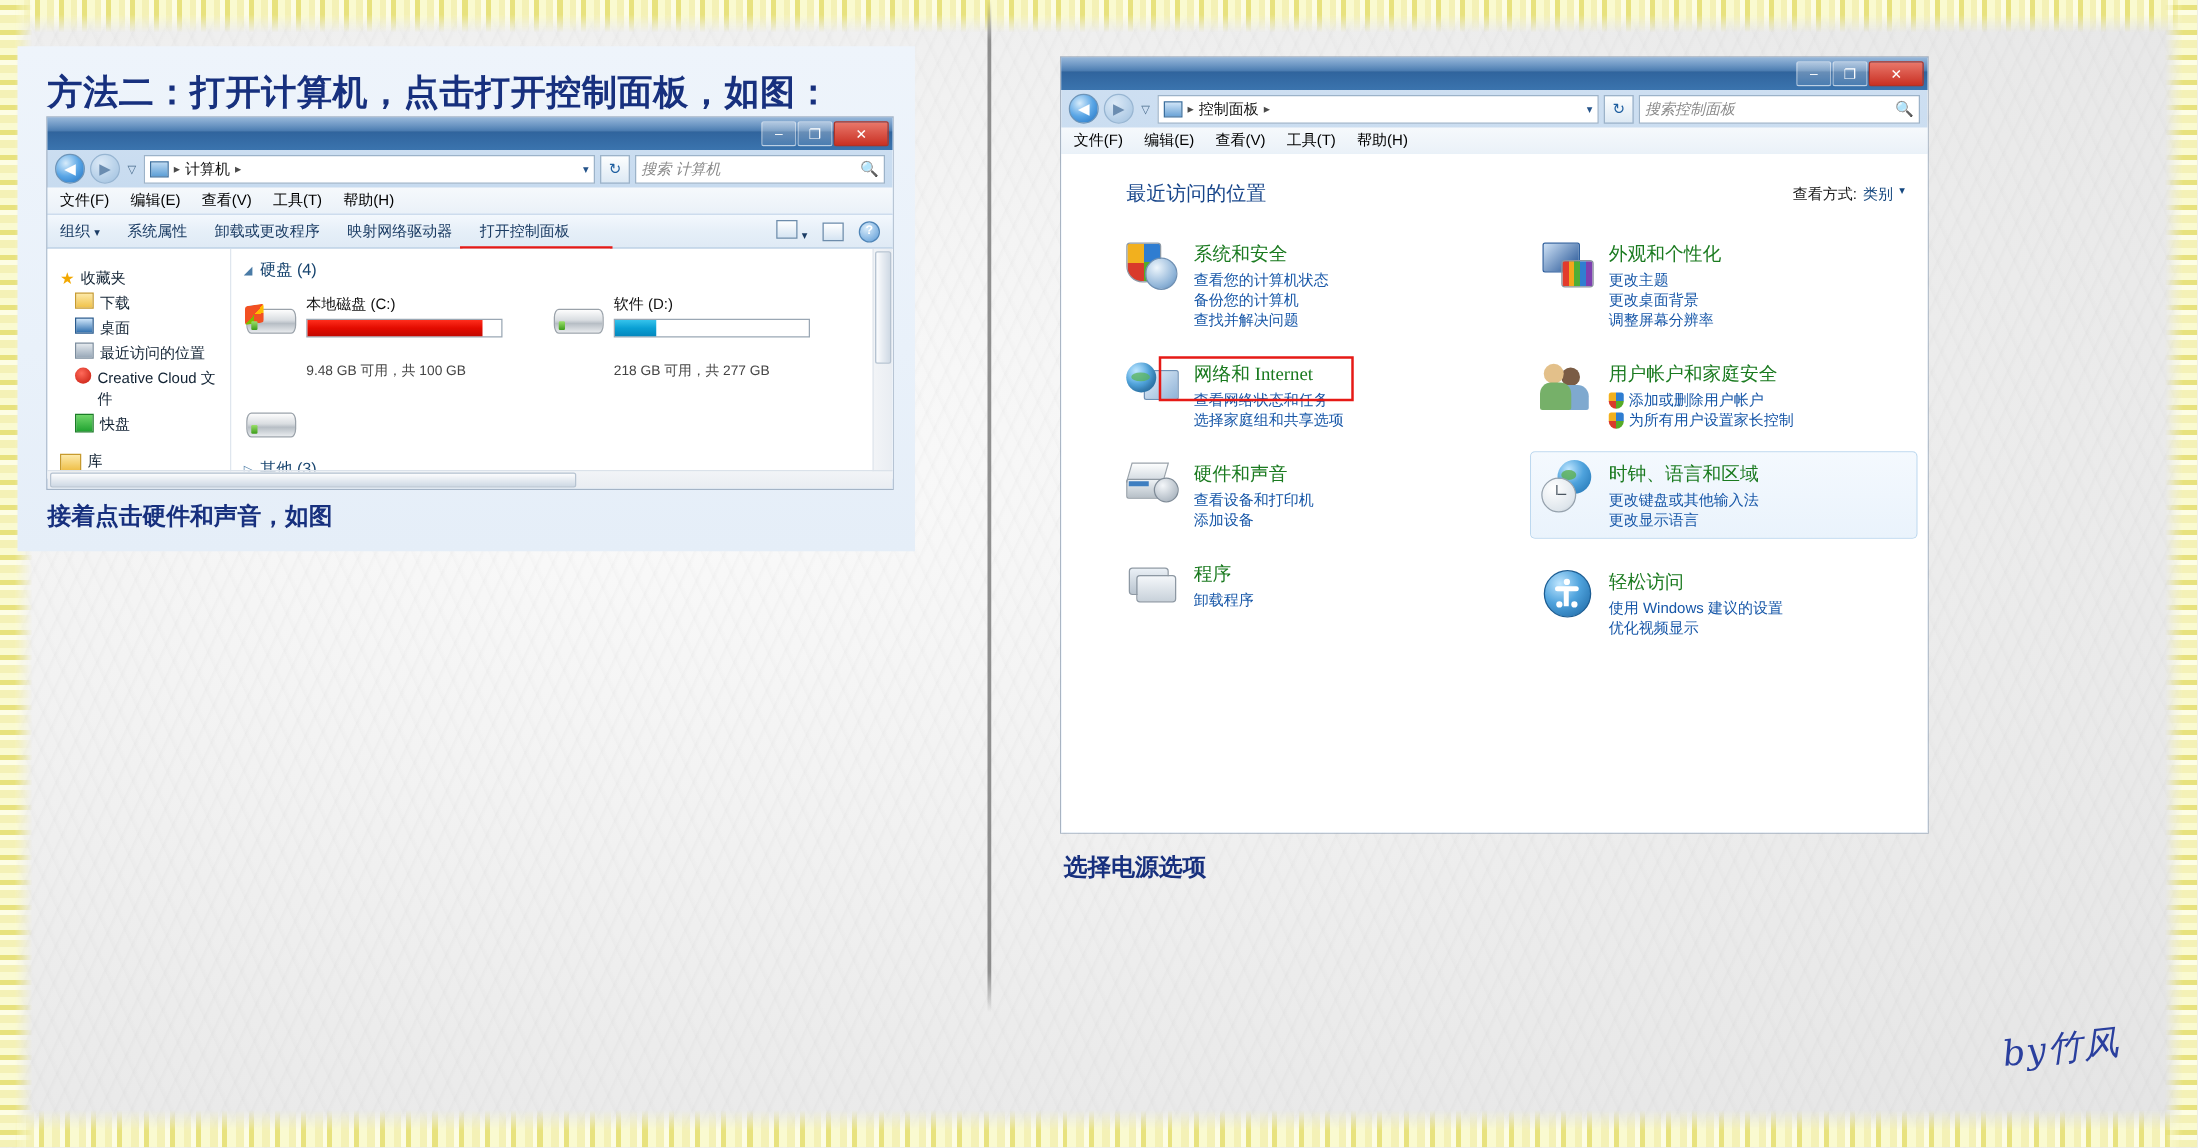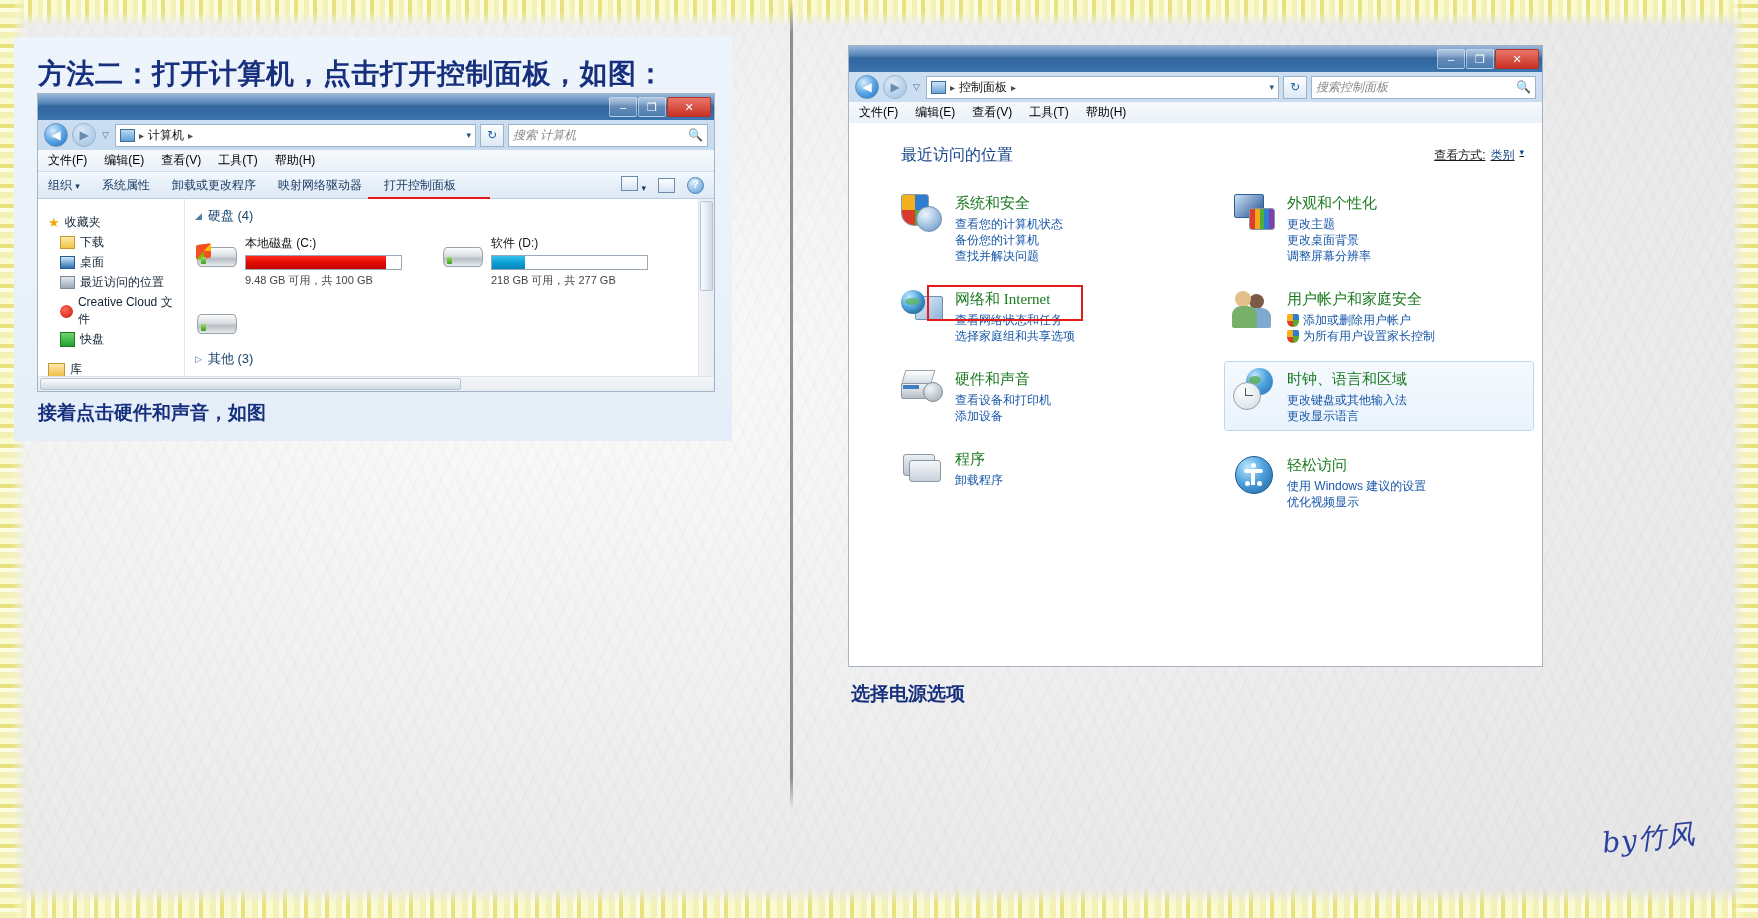--- a/index.html
+++ b/index.html
@@ -93,52 +93,52 @@
   .tb-right{margin-left:auto;display:flex;align-items:center;gap:12px;}
   .icon-sq{display:inline-block;width:15px;height:13px;border:1px solid #6d8cab;background:linear-gradient(to bottom,#fff,#d5e4f2);}
   .help-o{display:inline-block;width:15px;height:15px;border-radius:50%;
      background:radial-gradient(circle at 35% 30%,#d9ecfb,#5a9ad6);border:1px solid #4e84b6;
      color:#fff;font-size:10px;text-align:center;line-height:14px;font-weight:bold;}
 
   
   .explorer-body{display:flex;background:#fff;}
   .navpane{width:140px;background:#fff;padding:9px 0 0 6px;font-size:12px;color:#123;}
   .navpane .grp{display:flex;align-items:center;gap:5px;margin:6px 0 2px 4px;font-weight:normal;}
-  .navpane .itm{display:flex;align-items:center;gap:5px;margin:3px 0 3px 16px;}
+  .navpane .itm{display:flex;gap:5px;margin:3px 0 3px 16px;}
   .content{flex:1;background:#fff;border-left:1px solid #dfe6ee;position:relative;padding:8px 0 0 10px;}
 
   .sec-head{display:flex;align-items:center;gap:6px;font-size:13px;color:#16436e;}
   .sec-head .tri{font-size:9px;color:#4a7ba6;}
 
   .drive-grid{display:flex;flex-wrap:wrap;margin-top:10px;}
   .drive{width:246px;display:flex;gap:8px;margin-bottom:14px;}
   .drive .dlabel{font-size:12px;color:#111;margin-bottom:3px;}
   .bar{width:155px;height:13px;border:1px solid #9aa7b4;background:#fff;position:relative;}
   .bar .fill{position:absolute;left:0;top:0;bottom:0;}
   .fill.red{background:linear-gradient(to bottom,#ff2d1c 0%,#e30b00 50%,#c20800 100%);}
   .fill.blue{background:linear-gradient(to bottom,#35c3ec 0%,#0aa0d4 50%,#0487bd 100%);}
-  .dsize{font-size:11px;color:#444;margin-top:3px;}
+  .dsize{font-size:11px;color:#444;margin-top:19px;}
 
   
   .dicon{width:42px;height:30px;position:relative;flex:none;margin-top:6px;}
   .dicon .body{position:absolute;left:2px;top:6px;width:38px;height:18px;border-radius:4px/7px;
     background:linear-gradient(to bottom,#fdfdfd 0%,#d9dde1 45%,#b7bec5 60%,#e8ebee 100%);
     border:1px solid #9aa2aa;}
   .dicon .led{position:absolute;left:6px;bottom:7px;width:5px;height:7px;border-radius:1px;
     background:linear-gradient(to bottom,#9be06b,#3d9c1b);}
   .dicon .winlogo{position:absolute;left:1px;top:3px;width:15px;height:15px;
     background:
       linear-gradient(to bottom right,#f25022 0 50%,transparent 0) ,
       conic-gradient(from 180deg at 50% 50%, #7fba00 0 25%, #00a4ef 0 50%, #ffb900 0 75%, #f25022 0 100%);
     border-radius:2px;transform:skewY(-8deg);}
 
   
   .cp-body{background:#fff;position:relative;}
   .cp-head{font-size:16px;color:#17458a;padding:22px 0 0 52px;}
-  .cp-view{position:absolute;right:18px;top:24px;font-size:12px;color:#1a1a1a;display:flex;gap:5px;align-items:flex-start;text-decoration:underline;}
+  .cp-view{position:absolute;right:18px;top:24px;font-size:12px;color:#1a1a1a;display:flex;gap:5px;align-items:flex-start;}
   .cp-view .val{color:#14477f;}
   .cp-cols{display:flex;padding:26px 0 0 52px;gap:0;}
   .cp-col{width:300px;}
   .cp-cat{display:flex;gap:12px;margin-bottom:24px;position:relative;}
   .cp-cat .txt{padding-top:2px;}
   .cp-cat .title{font-size:15px;color:#1a7a1f;margin-bottom:3px;font-family:"Liberation Serif","DejaVu Serif",serif;}
   .cp-cat .link{font-size:12px;color:#1757a8;line-height:16px;display:flex;gap:4px;align-items:center;}
   .cp-cat.hovered{background:linear-gradient(to bottom,#f4f9fe,#eaf3fc);
     box-shadow:0 0 0 1px #bdd8ef;border-radius:3px;padding:6px 8px;margin-left:-8px;margin-top:-6px;}
   .catico{width:42px;height:42px;flex:none;position:relative;}

